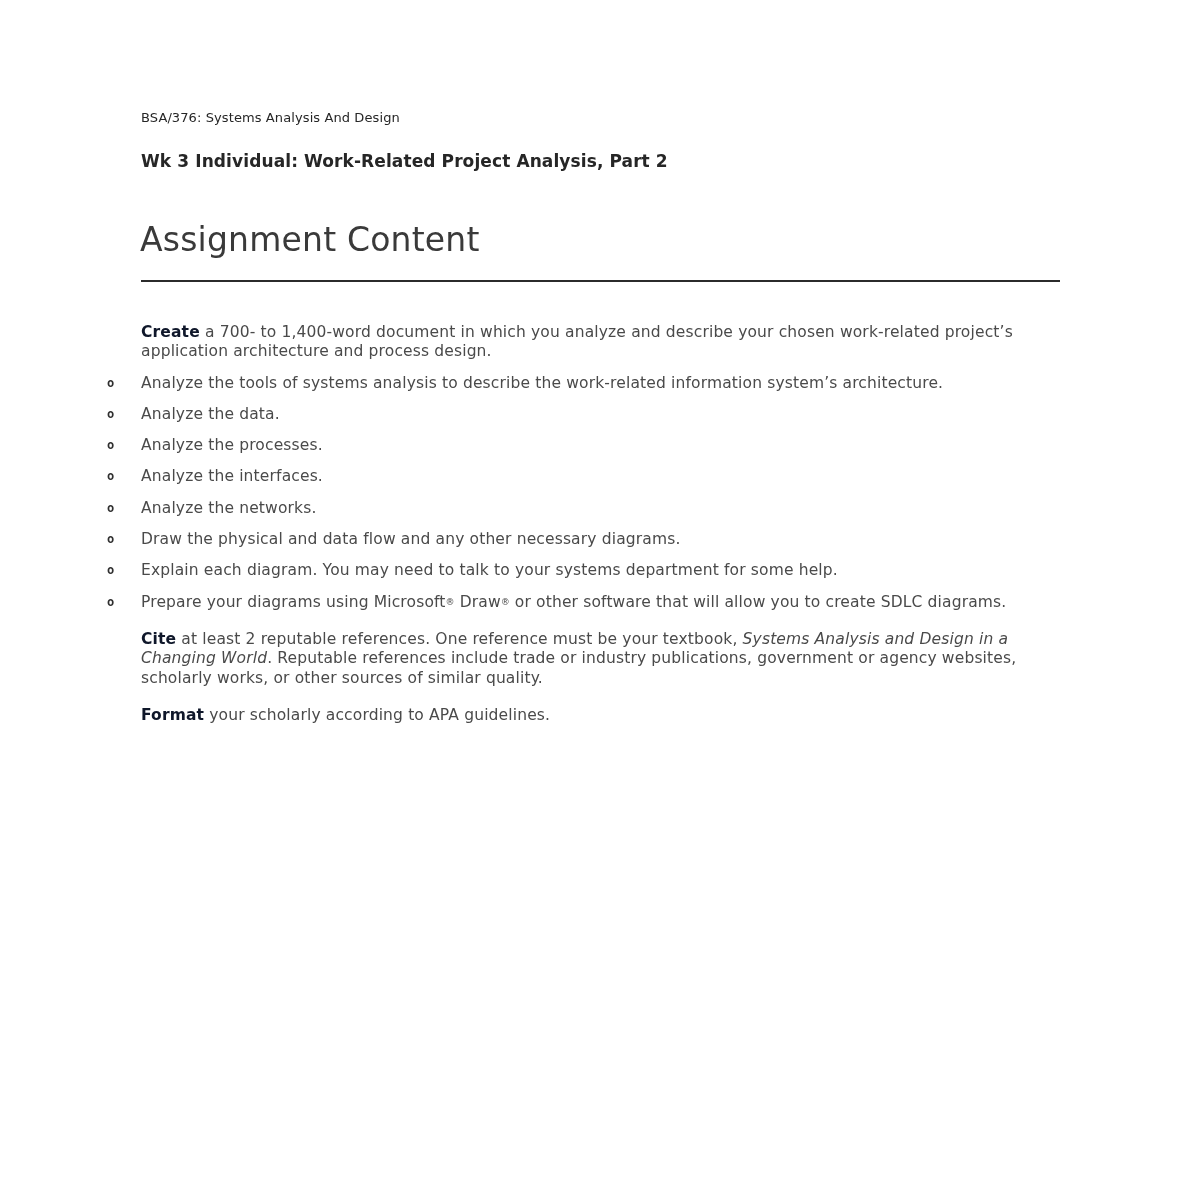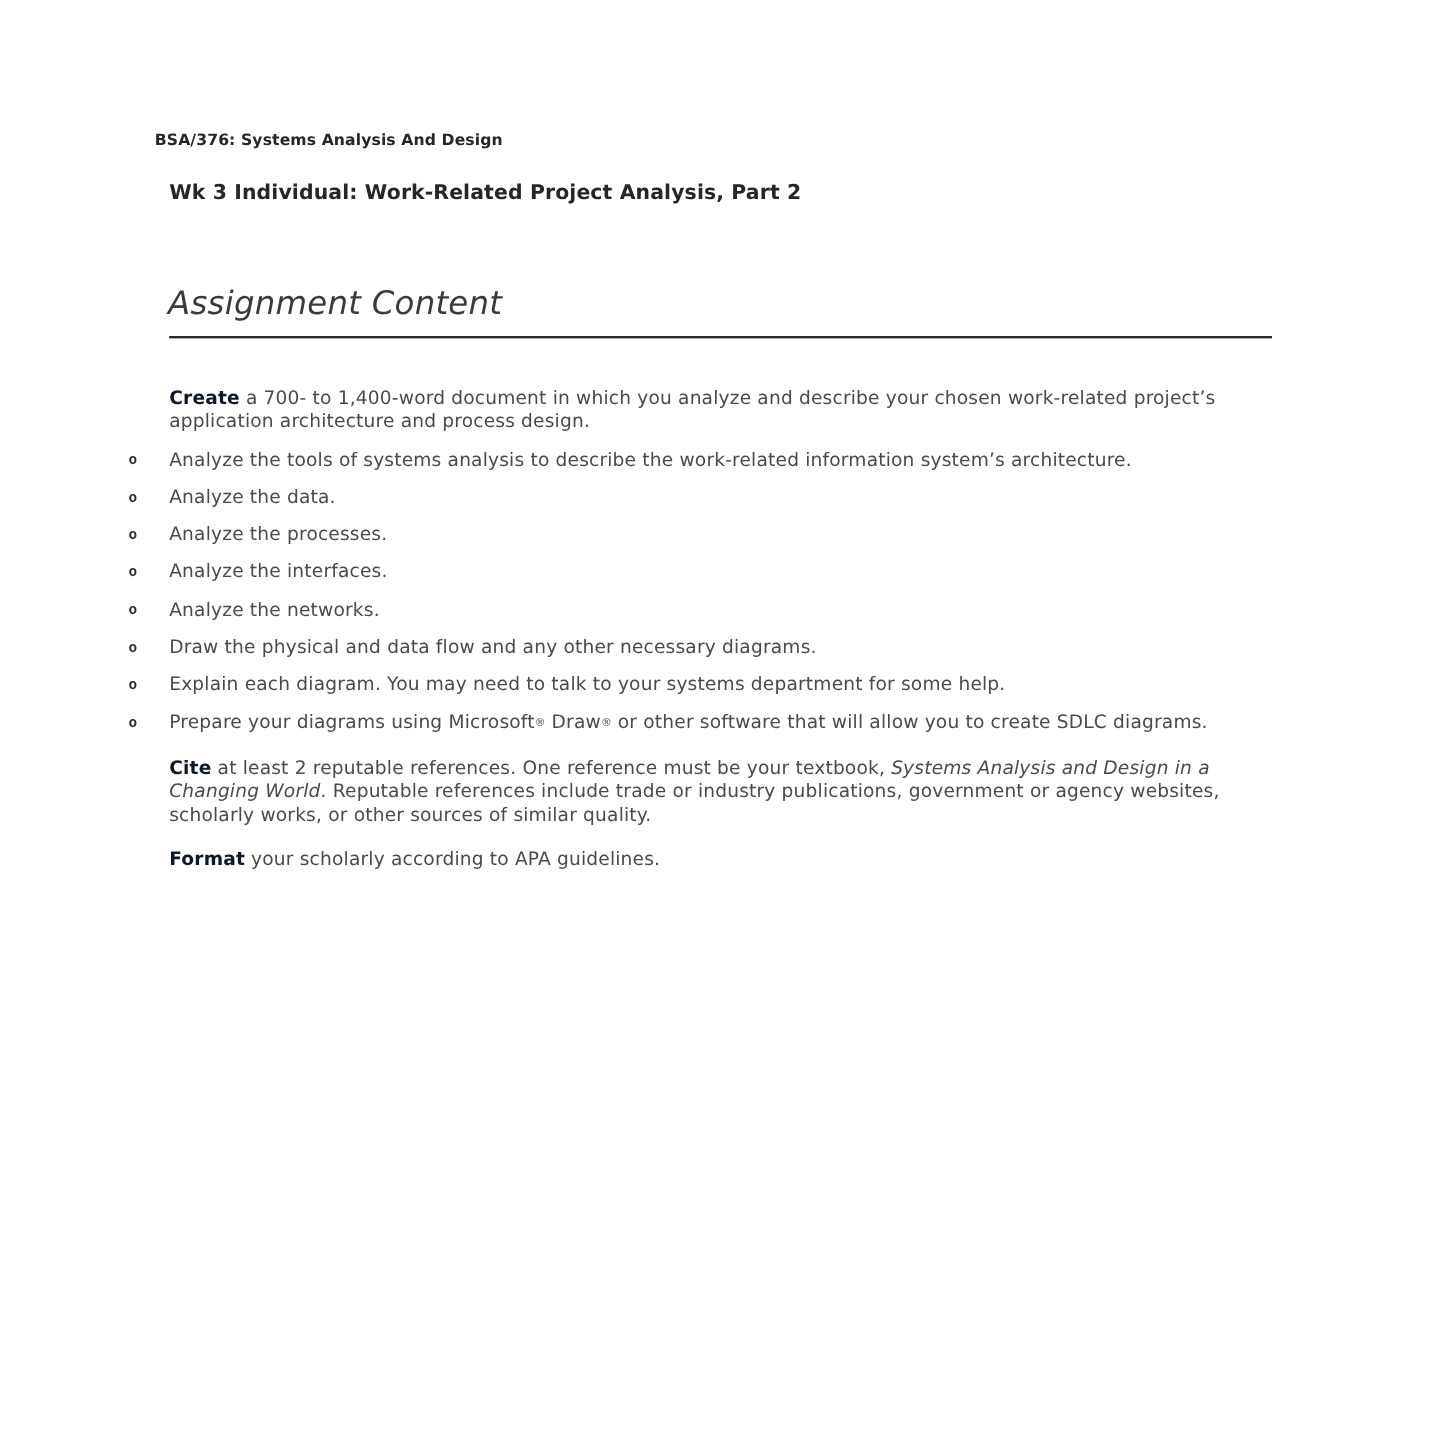--- a/index.html
+++ b/index.html
@@ -17,50 +17,49 @@
 
   .page {
     position: absolute;
     inset: 0;
     background: #ffffff;
   }
 
   
   .course-line {
     position: absolute;
-    left: 129px;
+    left: 141px;
     top: 110px;
     font-size: 13px;
-    font-weight: bold;
+    font-weight: normal;
     color: #262626;
     letter-spacing: 0.1px;
     white-space: nowrap;
   }
   .assignment-line {
     position: absolute;
     left: 141px;
     top: 151px;
     font-size: 17px;
     font-weight: bold;
     color: #262626;
     letter-spacing: 0.1px;
     white-space: nowrap;
   }
 
   
   .page-title {
     position: absolute;
     left: 140px;
-    top: 220px;
-    font-size: 27px;
+    top: 198px;
+    font-size: 33px;
     font-weight: normal;
     color: #3a3a3a;
     letter-spacing: 0.2px;
     white-space: nowrap;
-    font-style: italic;
   }
 
   
   .divider {
     position: absolute;
     left: 141px;
     top: 280px;
     width: 919px;
     height: 0;
     border-top: 2px solid #2b2b2b;

